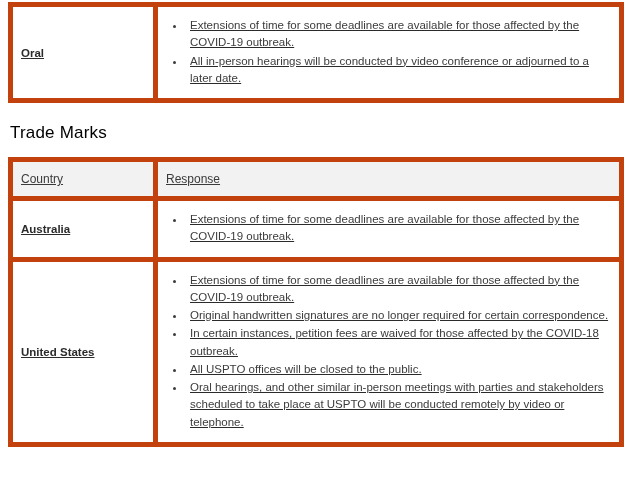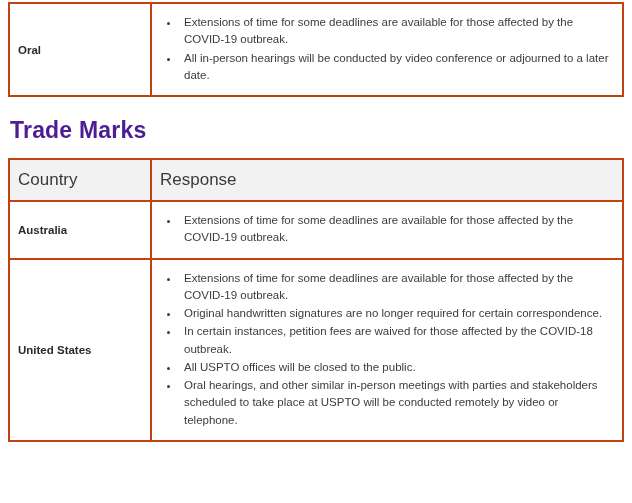--- a/index.html
+++ b/index.html
@@ -18,35 +18,36 @@
     width: 632px;
     box-sizing: border-box;
     padding: 0 8px;
   }
   table.doc-table {
     width: 100%;
     border-collapse: collapse;
     table-layout: fixed;
   }
   table.doc-table td, table.doc-table th {
-    border: 2px solid #c2410c;
+    border: 5px solid #c2410c;
     vertical-align: middle;
     padding: 10px 8px 10px 8px;
+    text-decoration: underline;
   }
   .col-country { width: 124px; }
   .country-cell {
     font-size: 11.5px;
     font-weight: bold;
     color: #2b2b2b;
     padding-left: 6px;
   }
   .header-row td {
     background: #f2f2f2;
     border: 1px solid #e3e3e3;
-    font-size: 17px;
+    font-size: 12px;
     color: #3a3a3a;
     padding: 8px 8px 8px 6px;
     font-weight: normal;
   }
   ul.resp-list {
     margin: 0;
     padding: 0 0 0 20px;
     list-style: disc;
   }
   ul.resp-list li {
@@ -54,23 +55,23 @@
     line-height: 1.5;
     color: #3c3c3c;
     margin: 0 0 1px 0;
     padding-left: 4px;
   }
   ul.resp-list li::marker {
     color: #3c3c3c;
   }
   h2.section-title {
     font-family: "Liberation Sans", sans-serif;
-    font-size: 23px;
-    font-weight: bold;
-    color: #4c1d95;
+    font-size: 17px;
+    font-weight: normal;
+    color: #000000;
     margin: 20px 0 14px 2px;
     letter-spacing: 0.2px;
   }
   .top-table { margin-top: 0; }
   .spacer-top { height: 2px; }
 </style>
 </head>
 <body>
 
 <div class="page">

